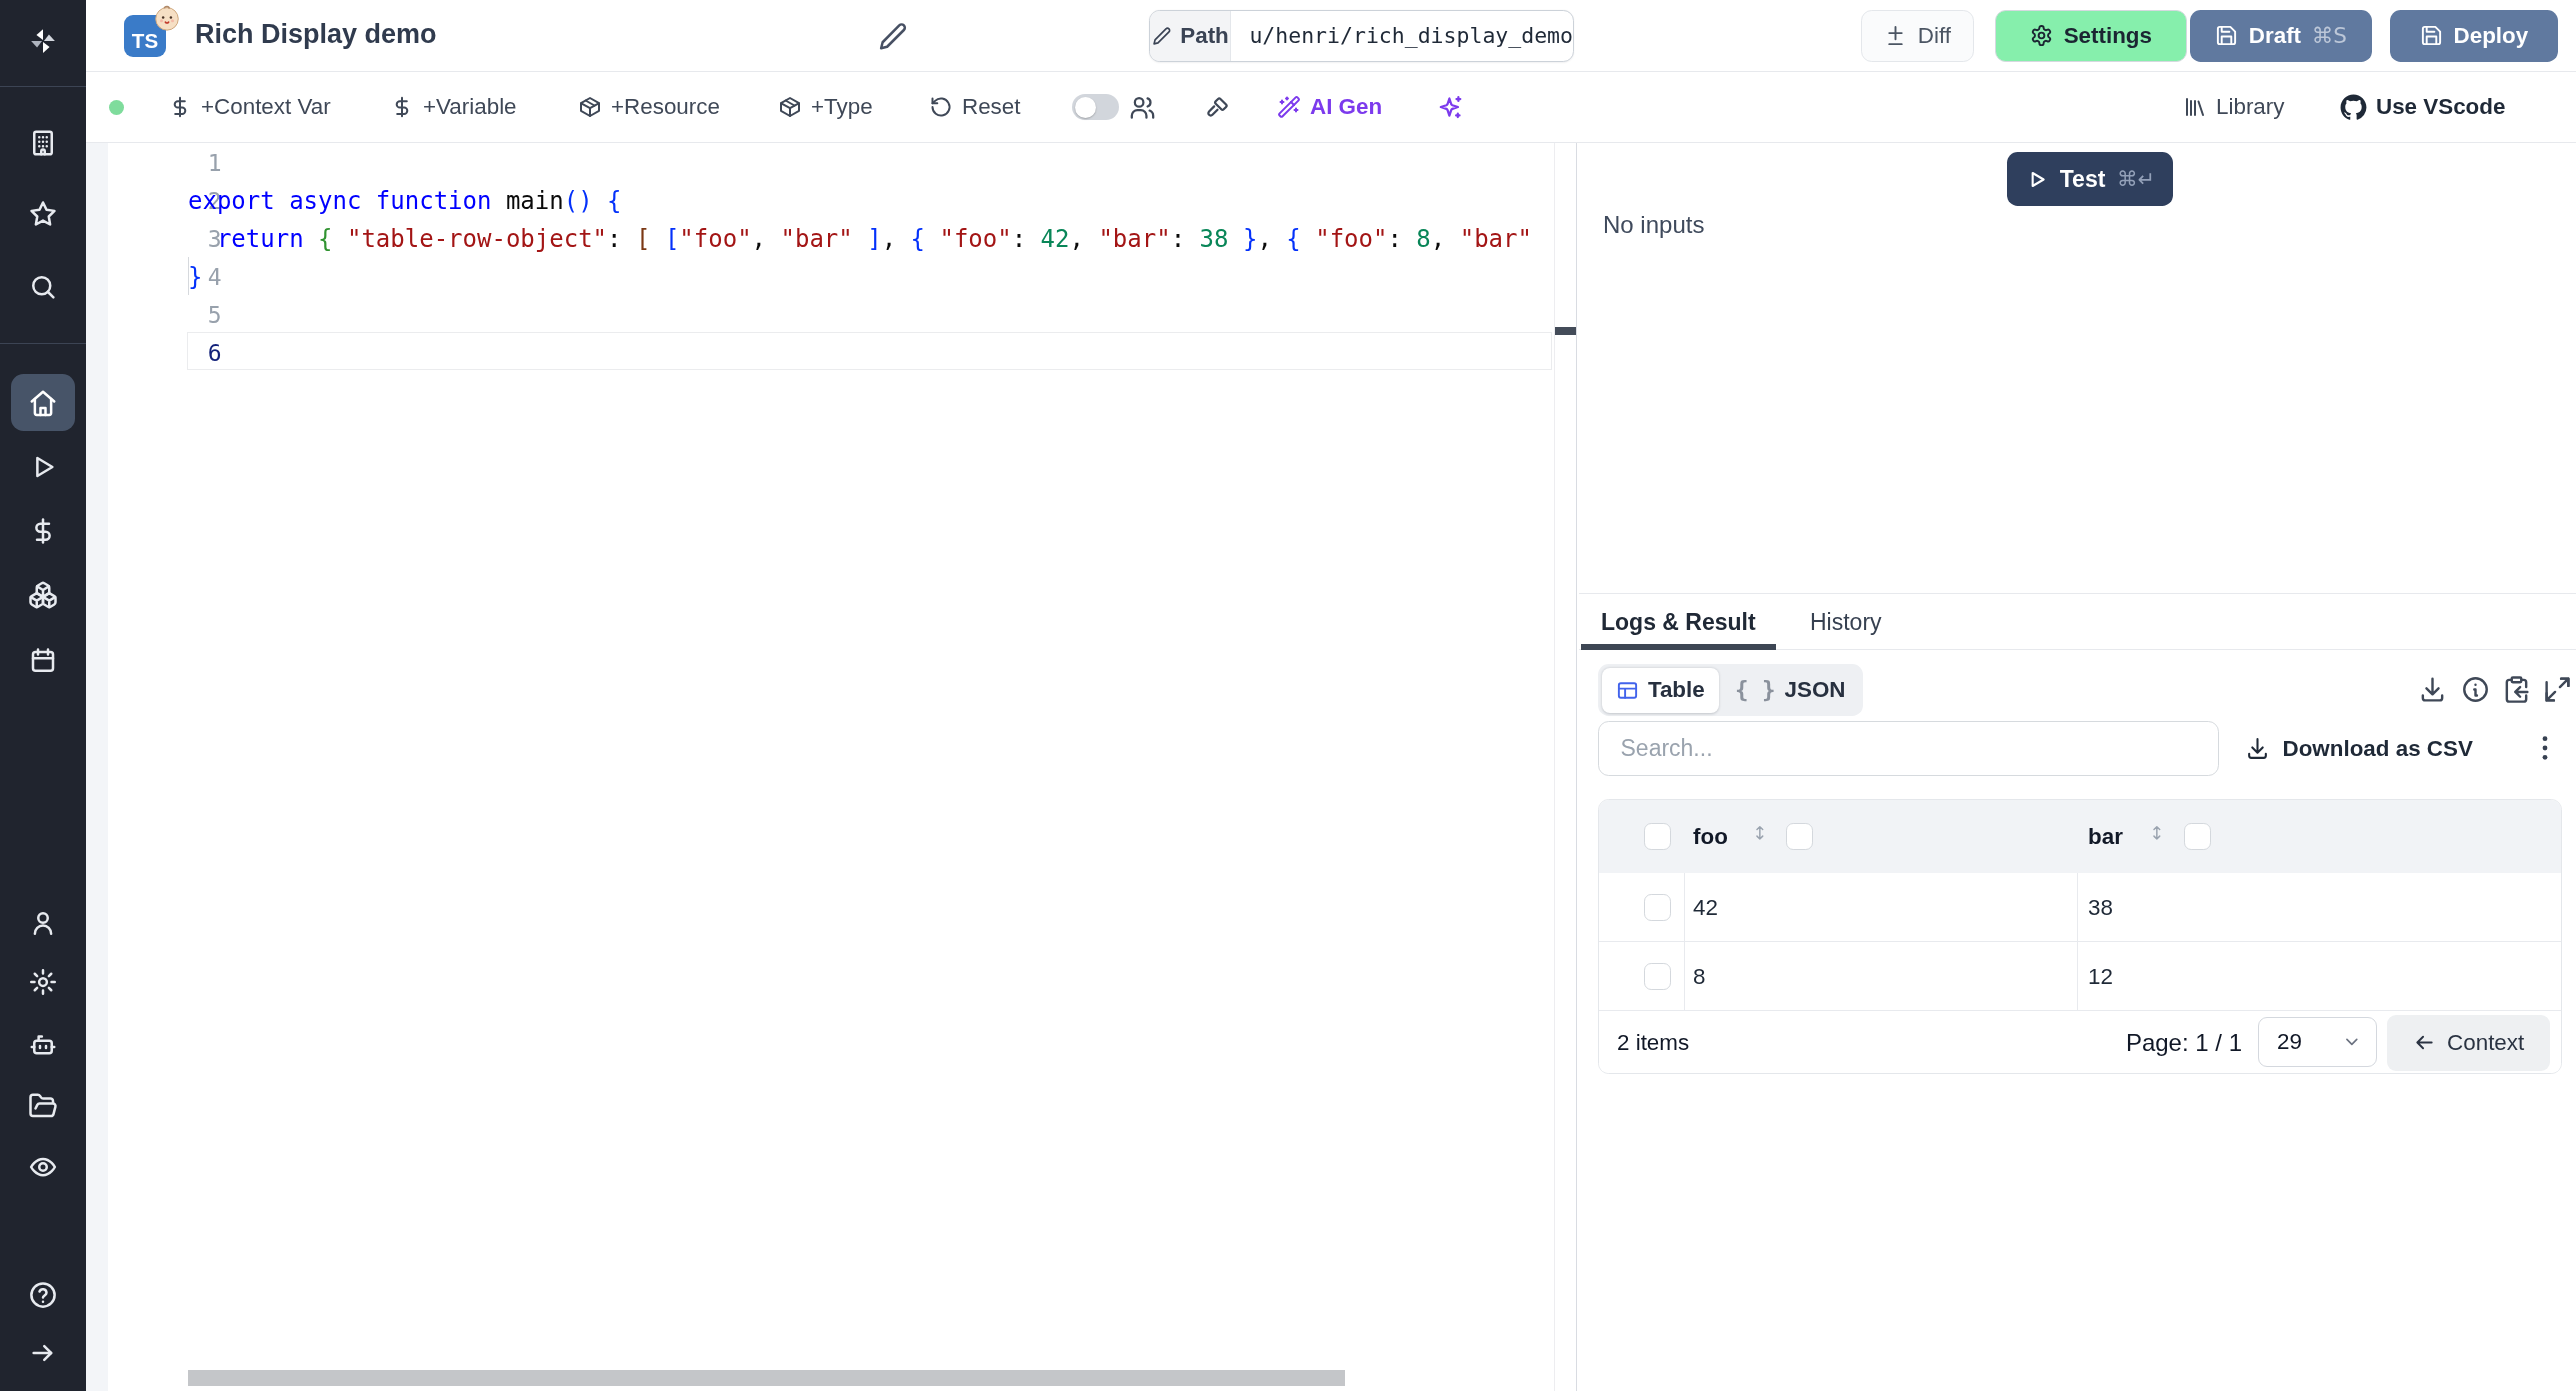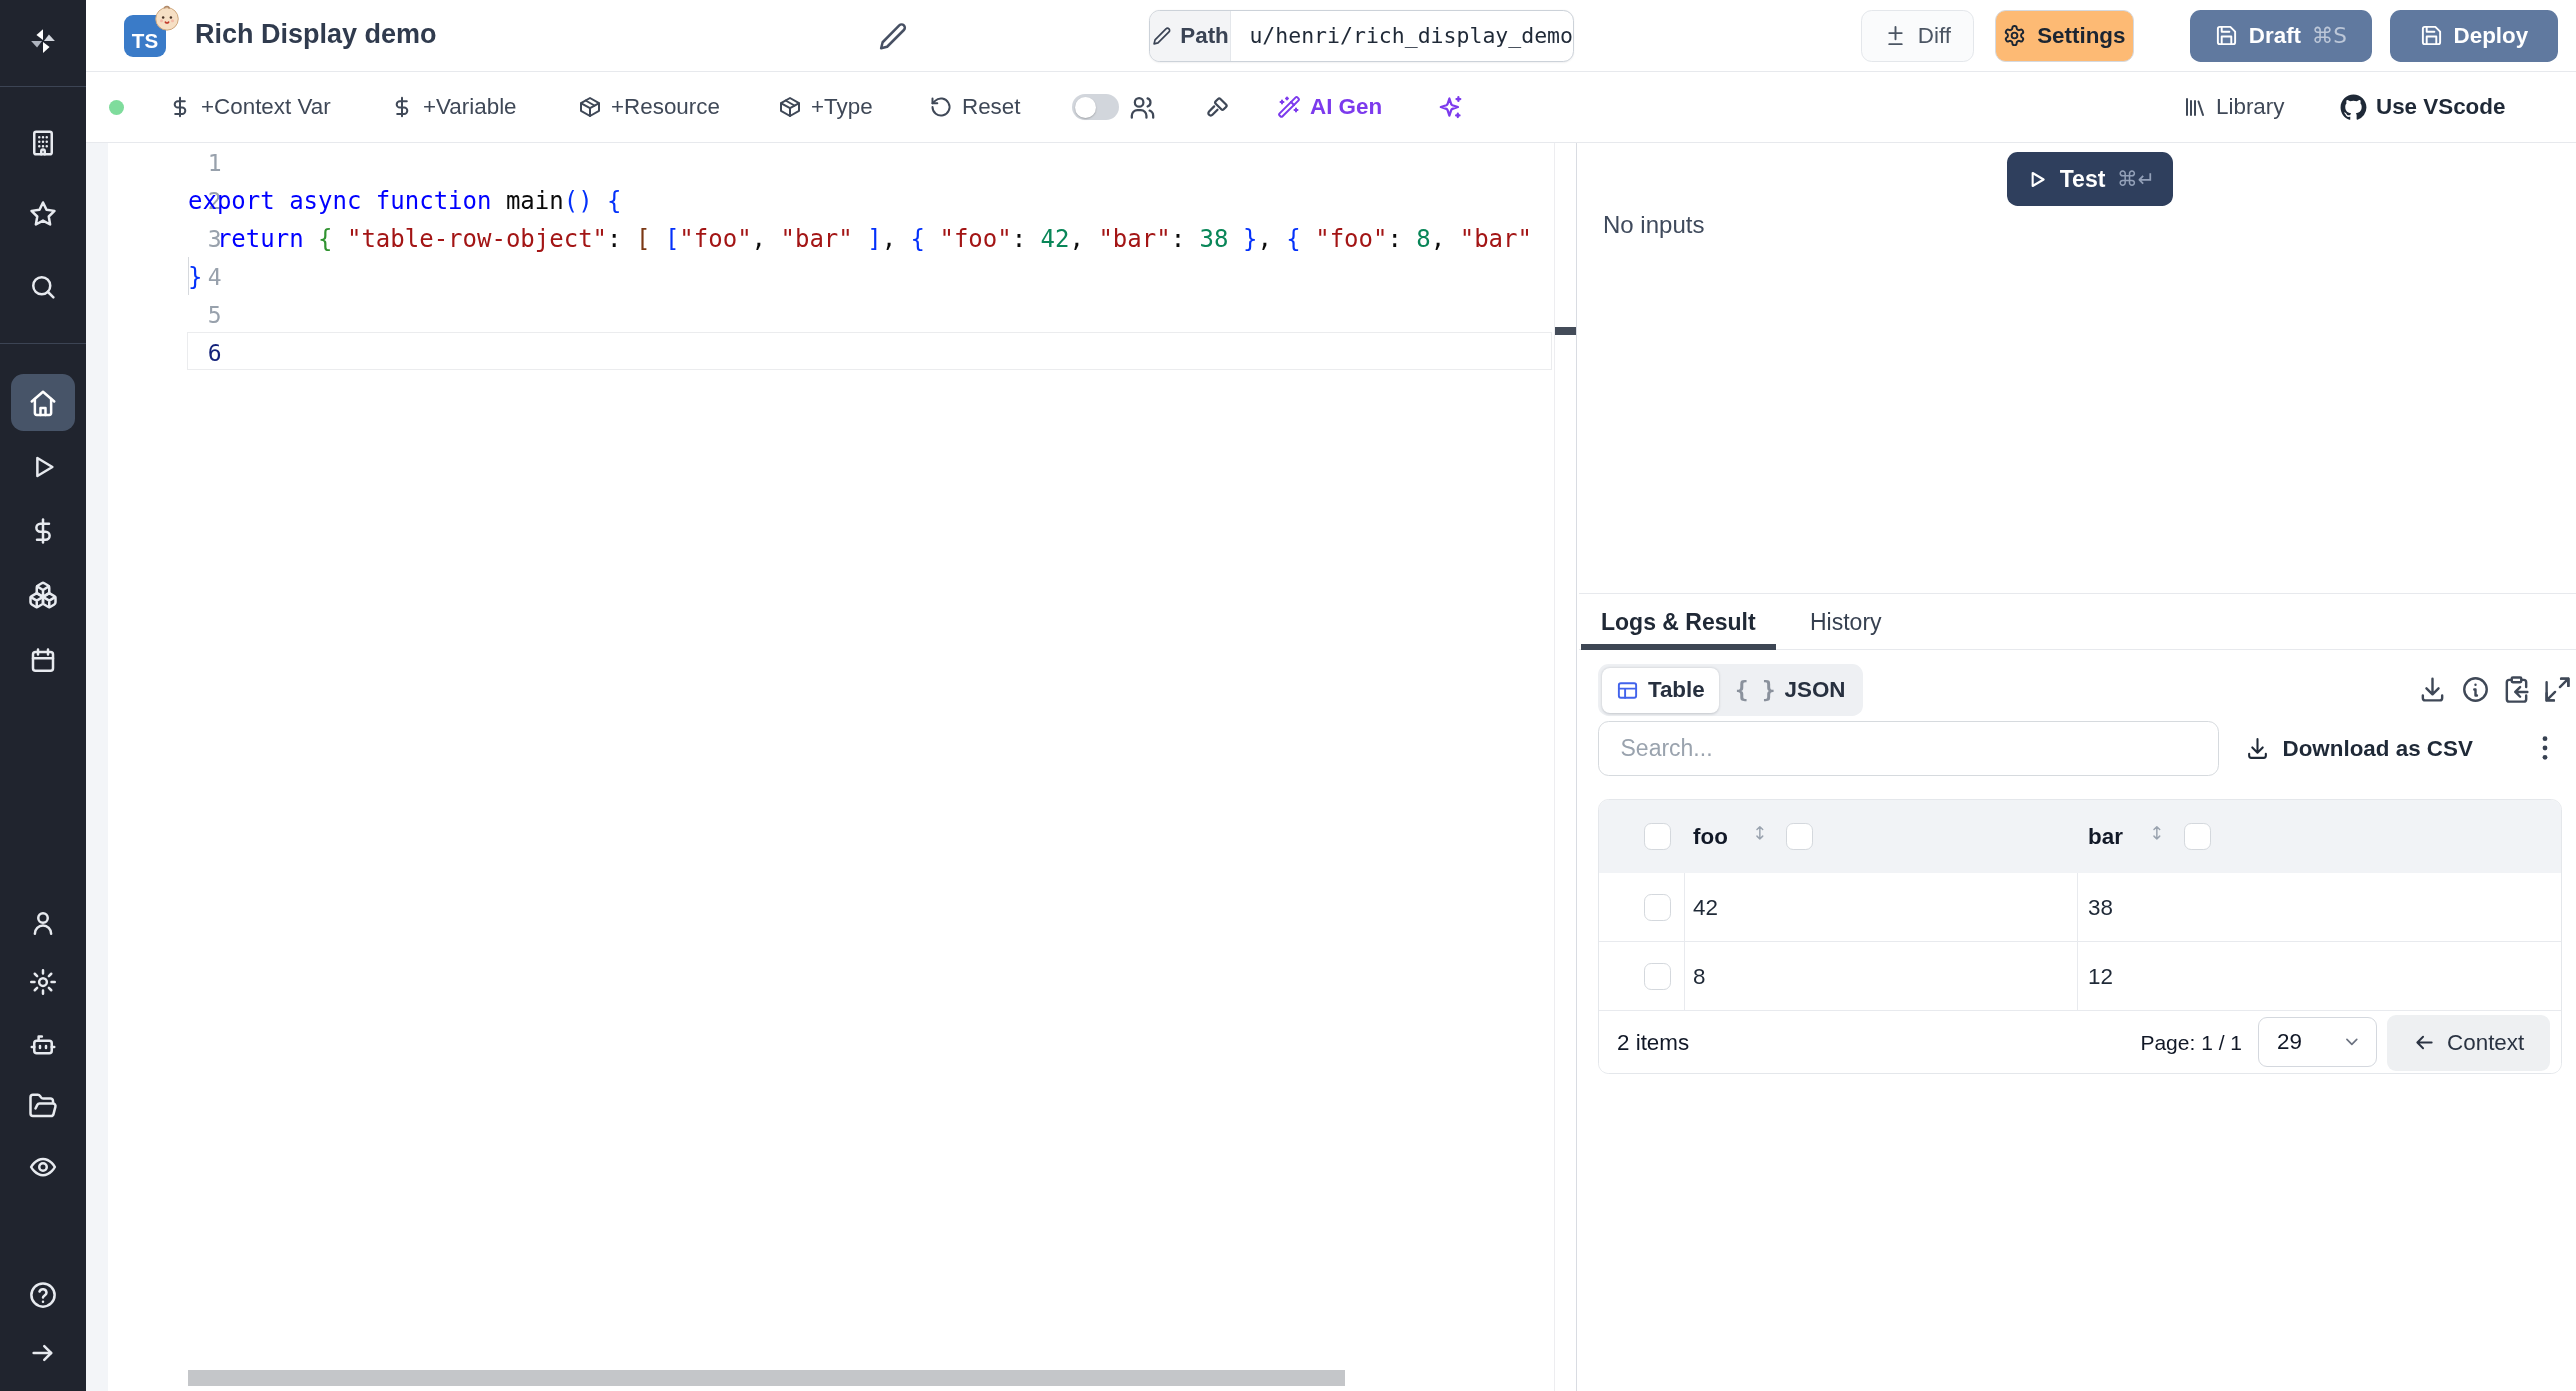--- a/index.html
+++ b/index.html
@@ -22,21 +22,21 @@
   .emoji-badge { position:absolute; left:66px; top:2.7px; width:30px; height:30px; }
   .page-title { position:absolute; left:109px; top:0; height:68px; display:flex; align-items:center; font-size:27px; font-weight:700; color:#303b4e; }
   .title-edit { position:absolute; left:792px; top:20.6px; width:30px; height:30px; color:#475063; cursor:pointer; }
   .path-group { position:absolute; left:1063px; top:9.8px; width:425px; height:52px; border:1.3px solid #ccd2d9; border-radius:10.7px; background:#fff; display:flex; overflow:hidden; box-shadow:0 0.9px 1.8px rgba(16,24,40,.06); }
   .path-left { width:125px; background:#f3f4f6; display:flex; align-items:center; justify-content:center; gap:9px; font-size:22.4px; font-weight:600; color:#3a4354; border-right:0.9px solid #e4e7eb; }
   .path-left svg { width:19.7px; height:19.7px; }
   .path-value { flex:1; display:flex; align-items:center; padding-left:18px; font-family:"DejaVu Sans Mono", monospace; font-size:21.5px; color:#1f2937; }
   .hbtn { position:absolute; top:9.8px; height:52px; border-radius:10.7px; display:flex; align-items:center; justify-content:center; gap:10.7px; font-size:22.4px; cursor:pointer; }
   .hbtn svg { width:23px; height:23px; }
   .btn-diff { left:1775px; width:113px; background:#fafbfc; border:1.3px solid #e4e7eb; color:#4b5563; font-weight:500; }
-  .btn-settings { left:1909px; width:139px; background:#fdba74; border:1.3px solid #d5d9df; color:#1b2532; font-weight:600; }
+  .btn-settings { left:1909px; width:192px; background:#86efac; border:1.3px solid #d5d9df; color:#1b2532; font-weight:600; }
   .btn-primary { background:#60799f; color:#fff; font-weight:700; border:none; }
   .btn-draft { left:2104px; width:182px; }
   .btn-deploy { left:2304px; width:168px; }
   .kbd { font-family:"DejaVu Sans", sans-serif; color:#bcc7d8; font-weight:400; font-size:21.5px; }
 
   
   .toolbar { position:absolute; left:86px; top:72px; right:0; height:71px; background:#fff; border-bottom:0.9px solid #e7e9ed; }
   .tb-item { position:absolute; top:0; height:70px; display:flex; align-items:center; gap:9px; font-size:22.4px; font-weight:500; color:#3f4857; cursor:pointer; }
   .tb-item svg { width:24px; height:24px; }
   .status-dot { position:absolute; left:23px; top:28px; width:15px; height:15px; border-radius:50%; }
@@ -98,21 +98,21 @@
   .col-label { font-size:22.4px; font-weight:700; color:#111827; line-height:27px; }
   .sort { width:19.7px; height:27px; color:#9aa3af; cursor:pointer; }
   .trow { position:relative; height:69px; background:#fff; border-bottom:1.3px solid #e8eaee; }
   .trow::before, .trow::after { content:""; position:absolute; top:0; bottom:0; width:1.3px; background:#e8eaee; }
   .trow::before { left:85px; } .trow::after { left:478px; }
   .trow .cb { position:absolute; left:45px; top:20.6px; }
   .trow .cell { position:absolute; top:0; height:69px; display:flex; align-items:center; font-size:22.4px; color:#1f2937; }
   .cell-1 { left:94px; } .cell-2 { left:489px; }
   .tfooter { position:relative; height:64px; background:#fff; }
   .items-label { position:absolute; left:18px; top:0; height:64px; display:flex; align-items:center; font-size:22.4px; color:#111827; }
-  .page-label { position:absolute; right:319px; top:0; height:64px; display:flex; align-items:center; font-size:21px; color:#111827;text-align:right; }
+  .page-label { position:absolute; right:319px; top:0; height:64px; display:flex; align-items:center; font-size:24px; color:#111827;text-align:right; }
   .page-select { position:absolute; right:184px; top:6.3px; width:119px; height:50px; border:1.8px solid #d4d8de; border-radius:9px; display:flex; align-items:center; justify-content:space-between; padding:0 14.3px 0 18px; font-size:22.4px; color:#111827; cursor:pointer; background:#fff; }
   .page-select svg { width:19.7px; height:19.7px; color:#6b7280; }
   .prev-btn { position:absolute; right:10.7px; top:3.6px; width:163px; height:56px; background:#eef0f2; border-radius:9px; display:flex; align-items:center; justify-content:center; gap:10.7px; font-size:22.4px; font-weight:500; color:#2a3342; cursor:pointer; }
   .prev-btn svg { width:23px; height:23px; }
 </style>
 </head>
 <body>
 
 <div class="app">
 

